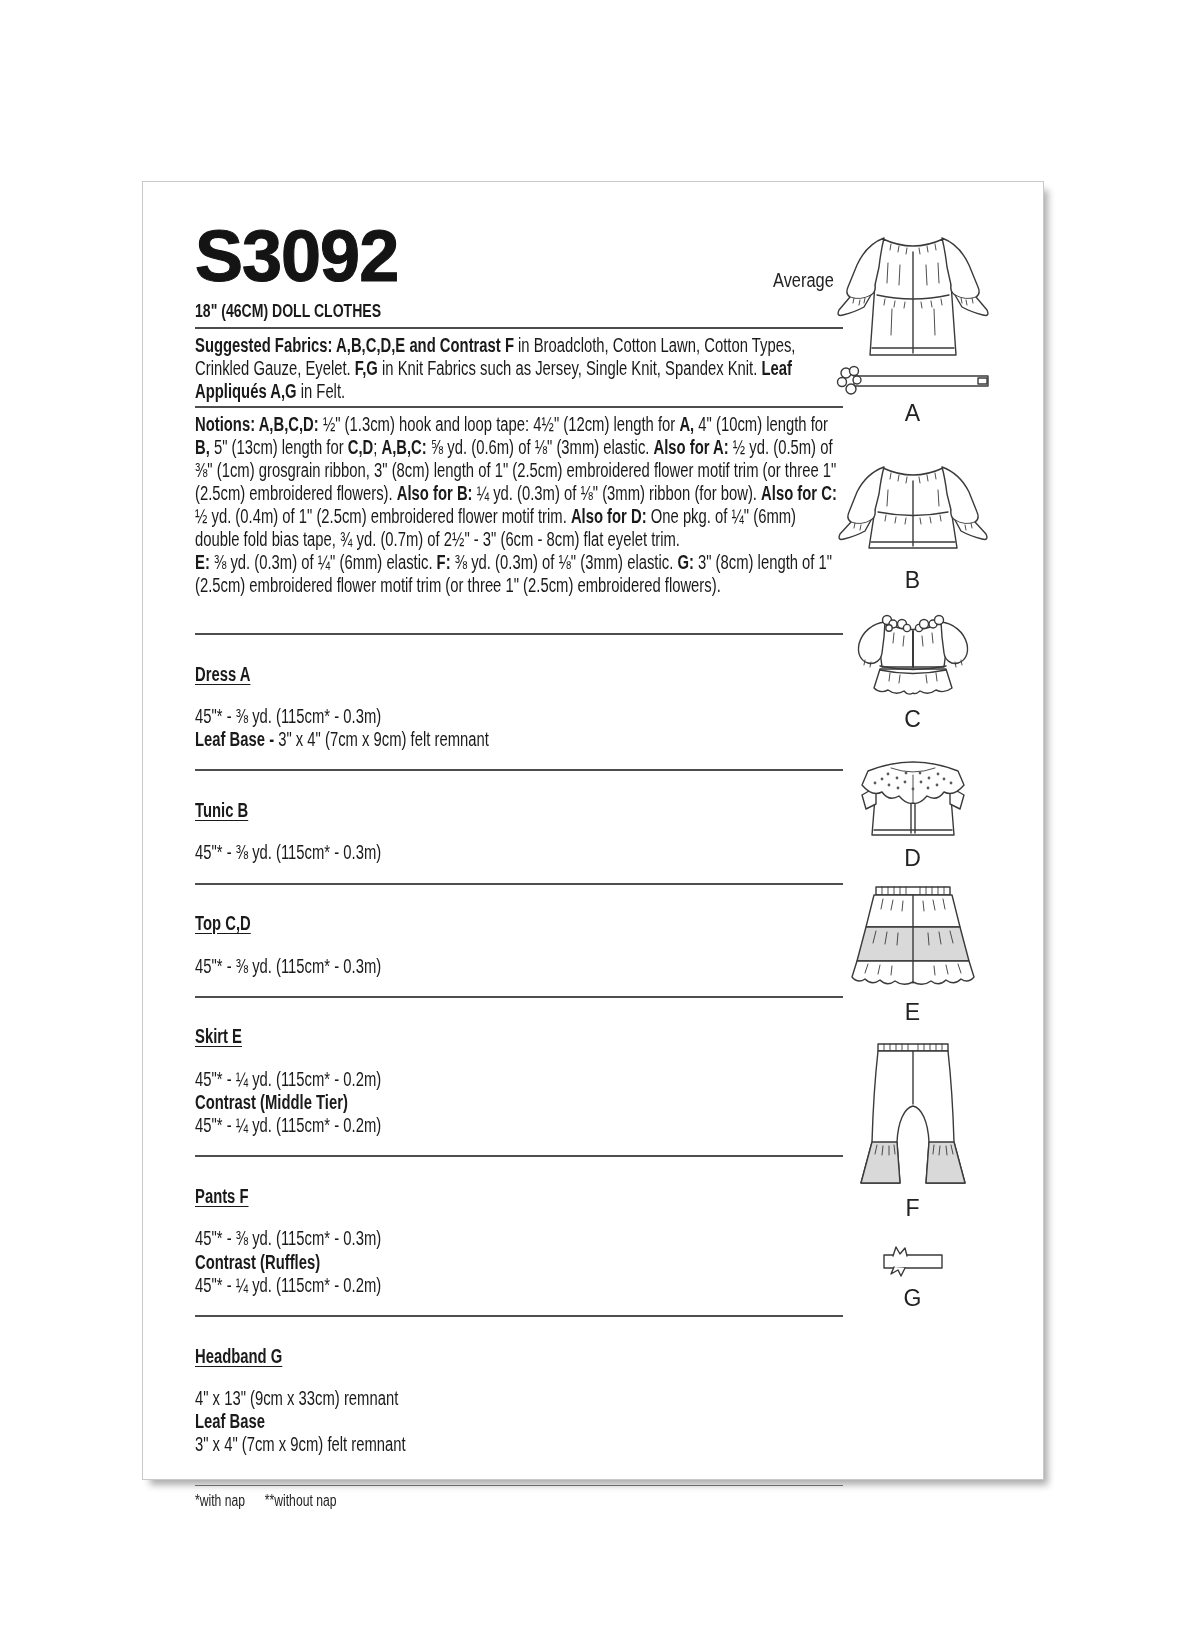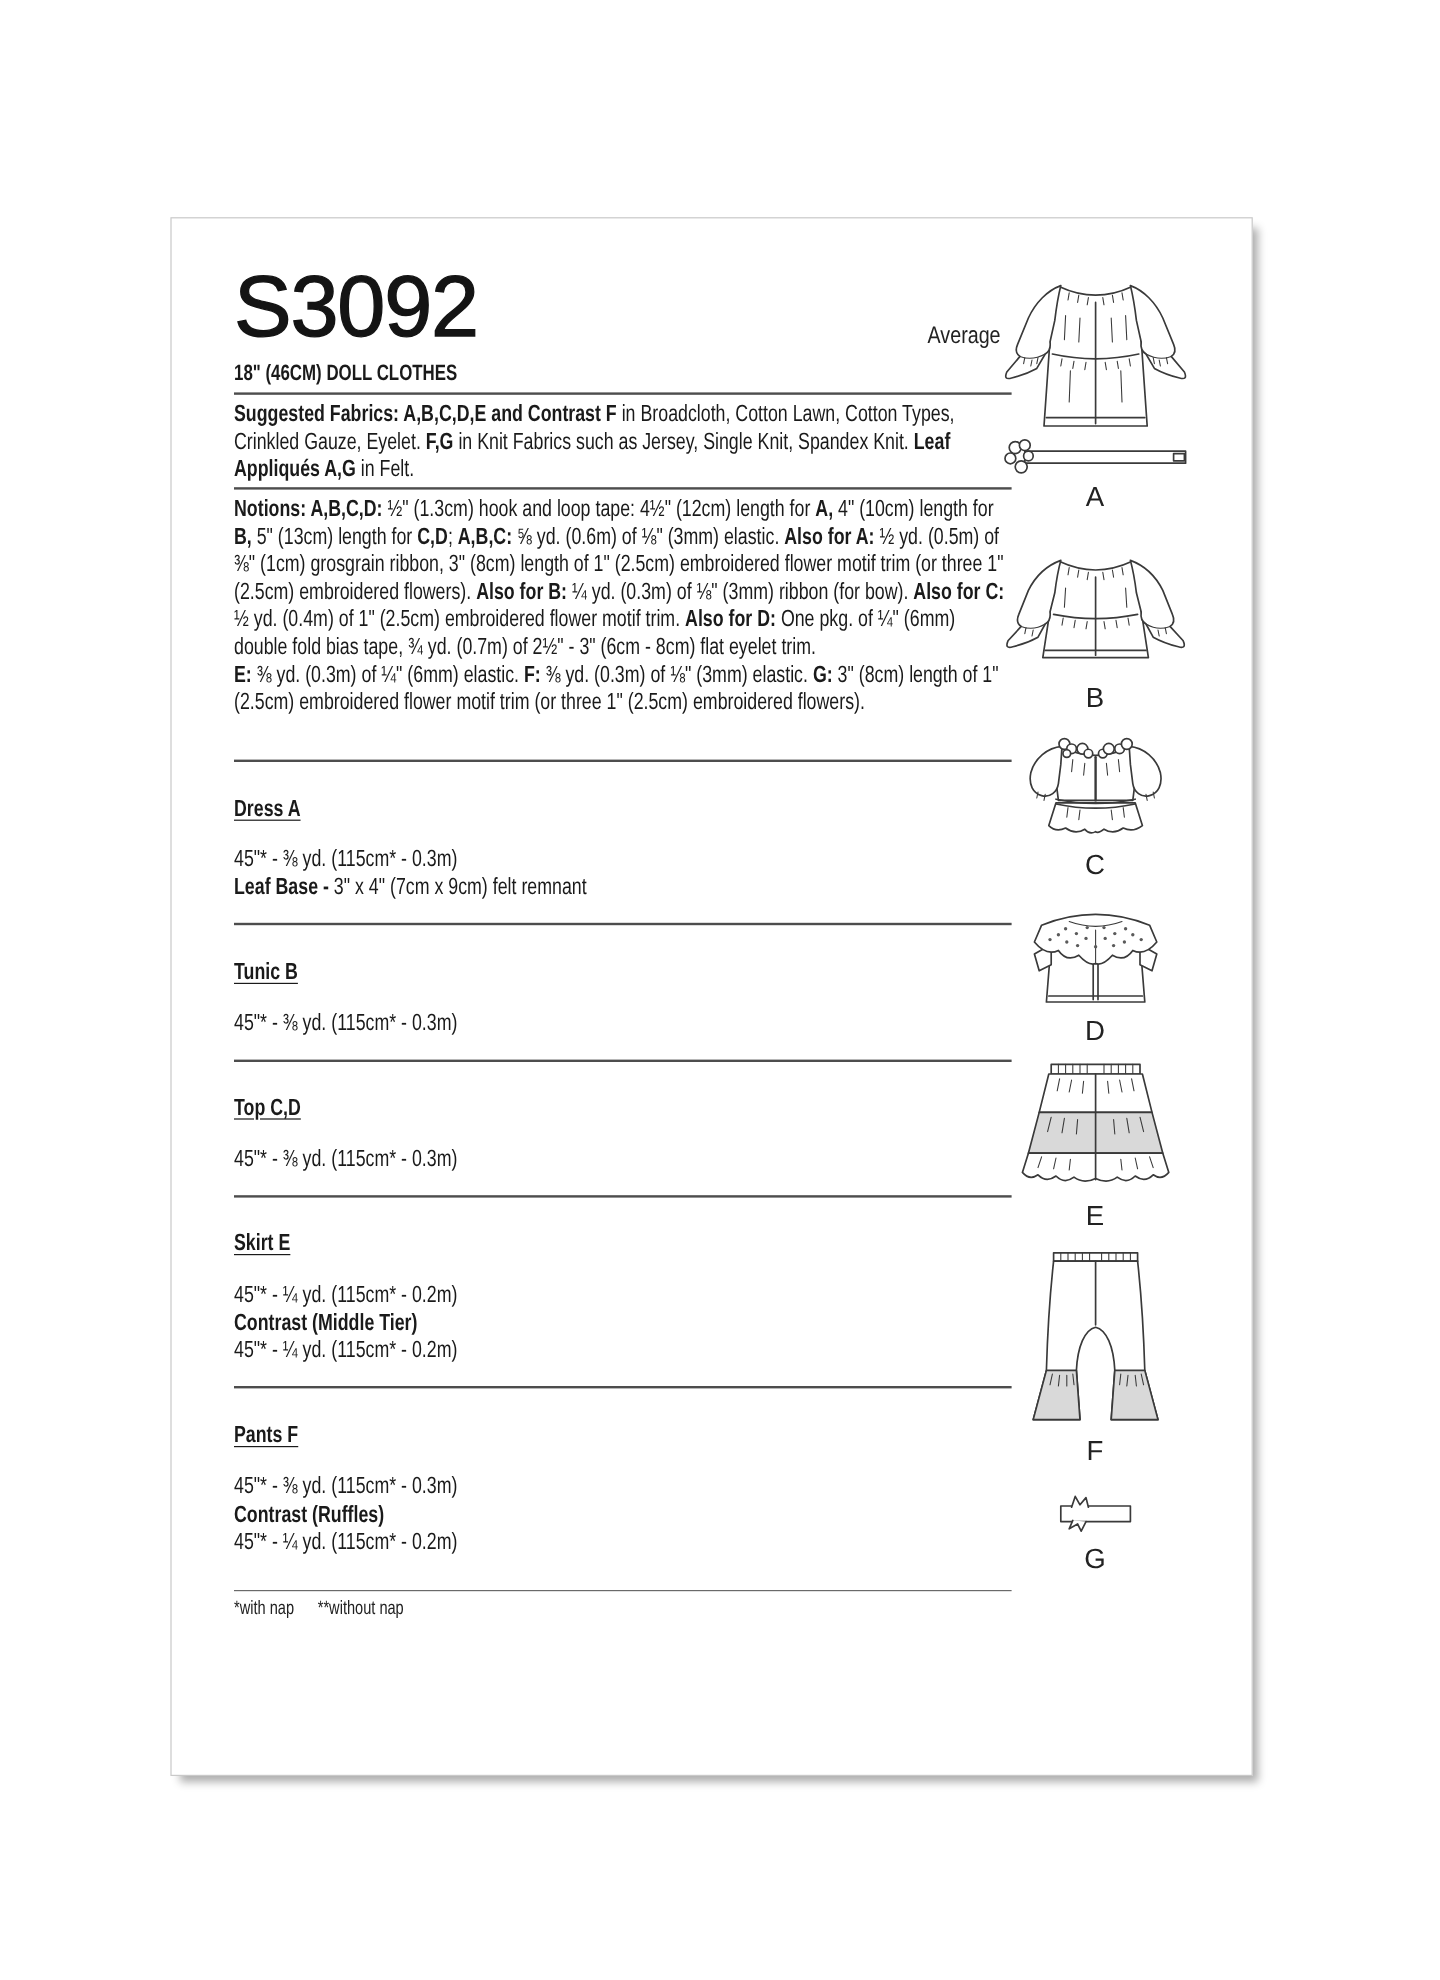--- a/index.html
+++ b/index.html
@@ -9,21 +9,21 @@
   }
   .page{
     position:absolute;left:142px;top:181px;width:900px;height:1297px;
     background:#fff;border:1px solid #c9c9c9;
     box-shadow:6px 7px 7px -2px rgba(0,0,0,.32);
   }
   .text-col{position:absolute;left:52px;top:0;width:648px;}
   
   .cond{transform:scaleX(0.76);transform-origin:0 0;width:853px;}
   .pattern-number{
-    position:absolute;top:38px;left:0;font-size:72px;font-weight:normal;line-height:1;
+    position:absolute;top:38px;left:0;font-size:72px;font-weight:bold;line-height:1;
     letter-spacing:-1px;color:#141414;text-align:center;-webkit-text-stroke:1.1px #141414;
   }
   .difficulty{
     position:absolute;left:630px;top:87px;font-size:20px;color:#222;
     transform:scaleX(0.82);transform-origin:0 0;white-space:nowrap;
   }
   .subtitle{position:absolute;top:118px;left:0;font-size:18.5px;font-weight:bold;white-space:nowrap;}
   .rule{position:absolute;left:0;width:648px;border-top:2px solid #4d4d4d;height:0;}
   .r1{top:145px}.r2{top:224px}
   .para{position:absolute;left:0;font-size:19.5px;line-height:23px;}
@@ -100,20 +100,28 @@
 
   <section class="sec">
     <h3 class="sec-title cond">Pants F</h3>
     <div class="sec-lines">
             <div class="sec-line cond"><span>45"* - ⅜ yd. (115cm* - 0.3m)</span></div>
             <div class="sec-line cond"><b>Contrast (Ruffles)</b></div>
             <div class="sec-line cond"><span>45"* - ¼ yd. (115cm* - 0.2m)</span></div>
           </div>
   </section>
 
+  <section class="sec">
+    <h3 class="sec-title cond">Headband G</h3>
+    <div class="sec-lines">
+            <div class="sec-line cond"><span>4" x 13" (9cm x 33cm) remnant</span></div>
+            <div class="sec-line cond"><b>Leaf Base</b></div>
+            <div class="sec-line cond"><span>3" x 4" (7cm x 9cm) felt remnant</span></div>
+          </div>
+  </section>
 
   <div class="footnote cond">
     <span>*with nap</span><span>**without nap</span>
   </div>
 </div>
   </div>
 
   <div class="difficulty">Average</div>
 
   <div class="fig fig-a">

